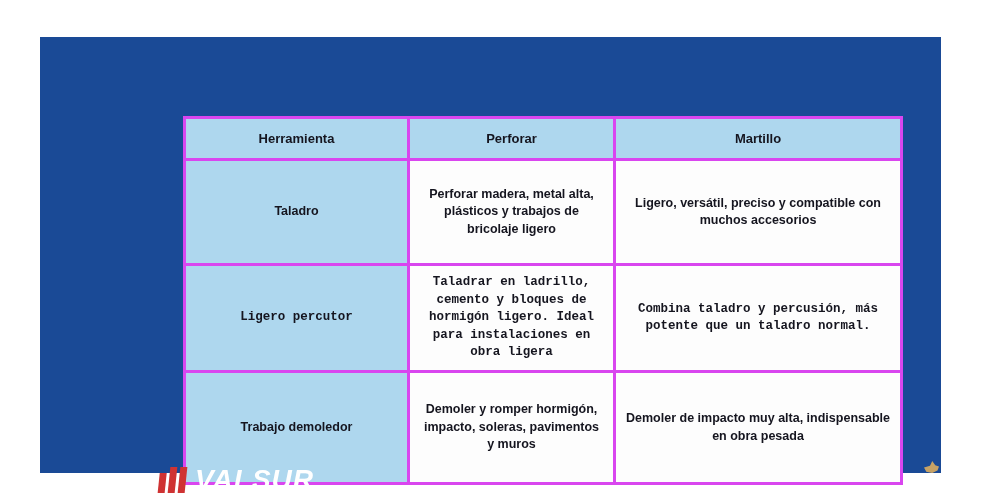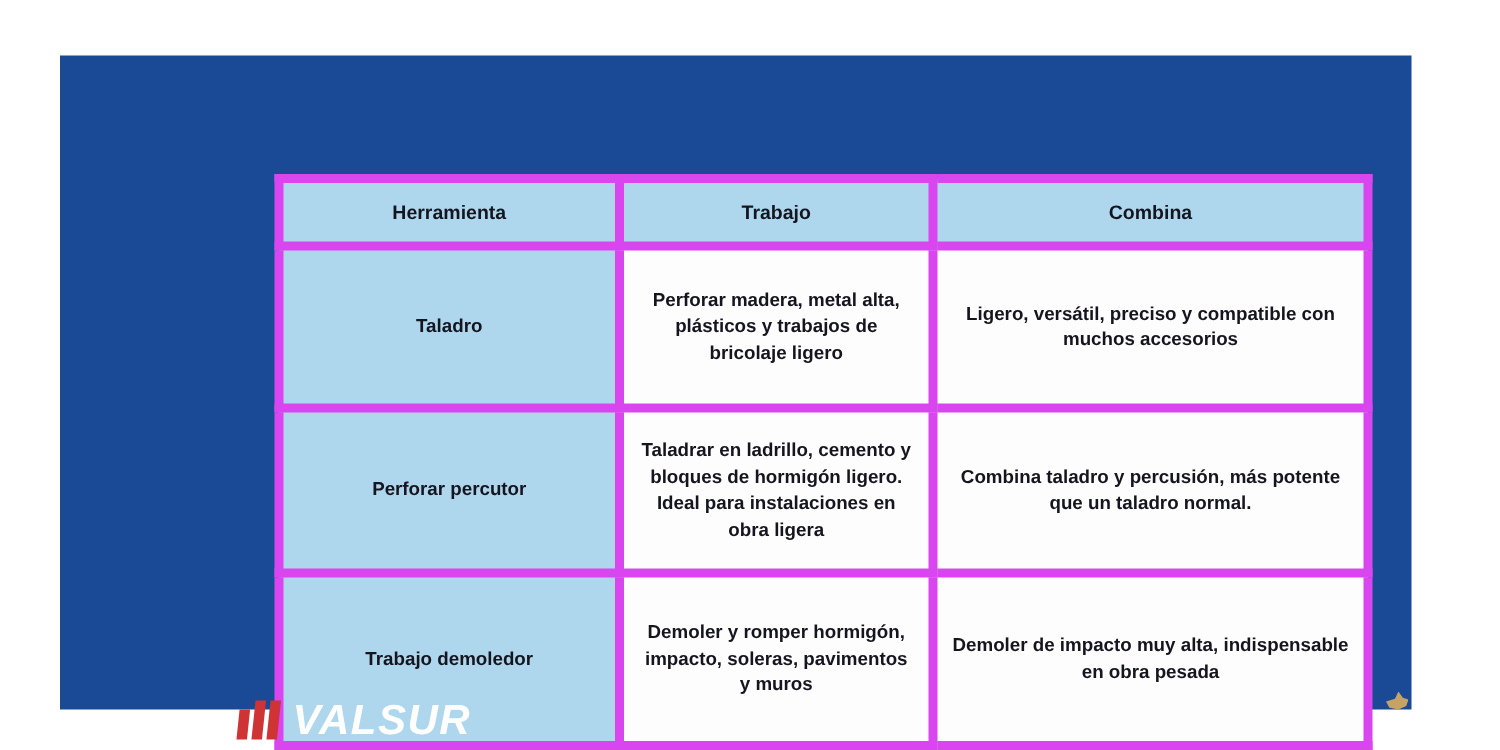--- a/index.html
+++ b/index.html
@@ -25,21 +25,21 @@
   table.tools-table {
     position: absolute;
     left: 143px;
     top: 79px;
     width: 702px;
     border-collapse: collapse;
     table-layout: fixed;
   }
   table.tools-table th,
   table.tools-table td {
-    border: 6px solid #d946ef;
+    border: 3px solid #d946ef;
     text-align: center;
     vertical-align: middle;
     font-weight: 700;
     color: #15151f;
   }
   table.tools-table th {
     background: #aed7ee;
     height: 37px;
     font-size: 13px;
   }
@@ -50,21 +50,21 @@
     padding: 6px 10px;
   }
   table.tools-table td.tool-name {
     background: #aed7ee;
     padding: 6px 14px;
   }
   .col-1 { width: 219px; }
   .col-2 { width: 201px; }
   .col-3 { width: 282px; }
   tr.row-1 td { height: 90px; }
-  tr.row-2 td { height: 92px; }
+  tr.row-2 td { height: 92px; font-family: Liberation Mono, monospace; }
   tr.row-3 td { height: 97px; }
 
   .logo {
     position: absolute;
     left: 75px;
     top: 429px;
     display: flex;
     align-items: center;
     gap: 9px;
     padding-left: 44px;
@@ -103,32 +103,32 @@
 </style>
 </head>
 <body>
 
 <div class="panel">
 
   <table class="tools-table">
     <thead>
       <tr>
         <th class="col-1">Herramienta</th>
-        <th class="col-2">Trabajo</th>
-        <th class="col-3">Combina</th>
+        <th class="col-2">Perforar</th>
+        <th class="col-3">Martillo</th>
       </tr>
     </thead>
     <tbody>
       <tr class="row-1">
         <td class="col-1 tool-name">Taladro</td>
         <td class="col-2">Perforar madera, metal alta, plásticos y trabajos de bricolaje ligero</td>
         <td class="col-3">Ligero, versátil, preciso y compatible con muchos accesorios</td>
       </tr>
       <tr class="row-2">
-        <td class="col-1 tool-name">Perforar percutor</td>
+        <td class="col-1 tool-name">Ligero percutor</td>
         <td class="col-2">Taladrar en ladrillo, cemento y bloques de hormigón ligero. Ideal para instalaciones en obra ligera</td>
         <td class="col-3">Combina taladro y percusión, más potente que un taladro normal.</td>
       </tr>
       <tr class="row-3">
         <td class="col-1 tool-name">Trabajo demoledor</td>
         <td class="col-2">Demoler y romper hormigón, impacto, soleras, pavimentos y muros</td>
         <td class="col-3">Demoler de impacto muy alta, indispensable en obra pesada</td>
       </tr>
     </tbody>
   </table>

